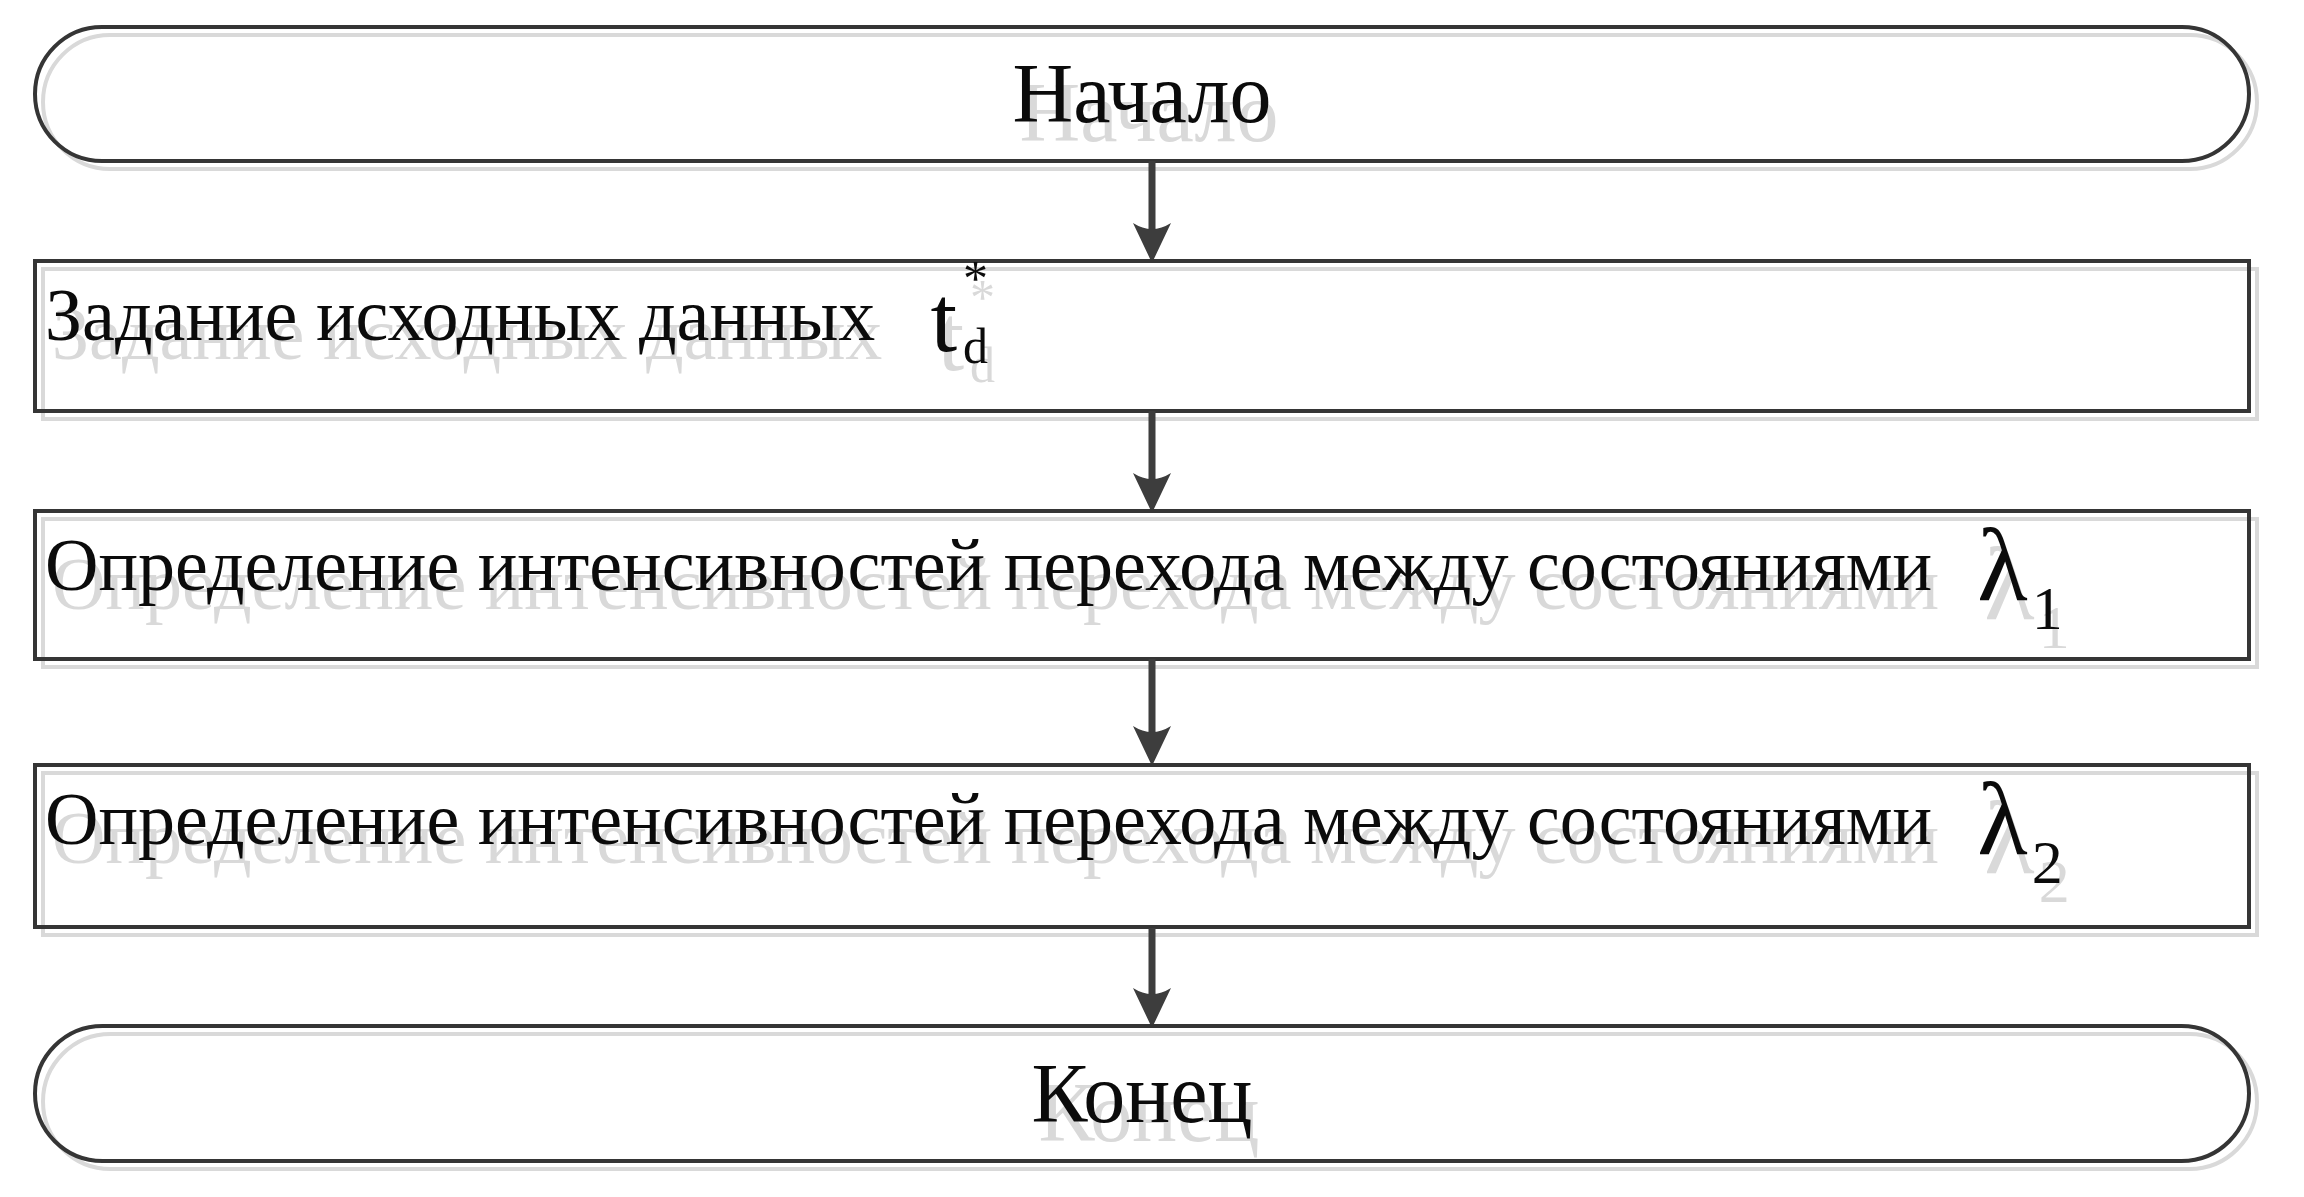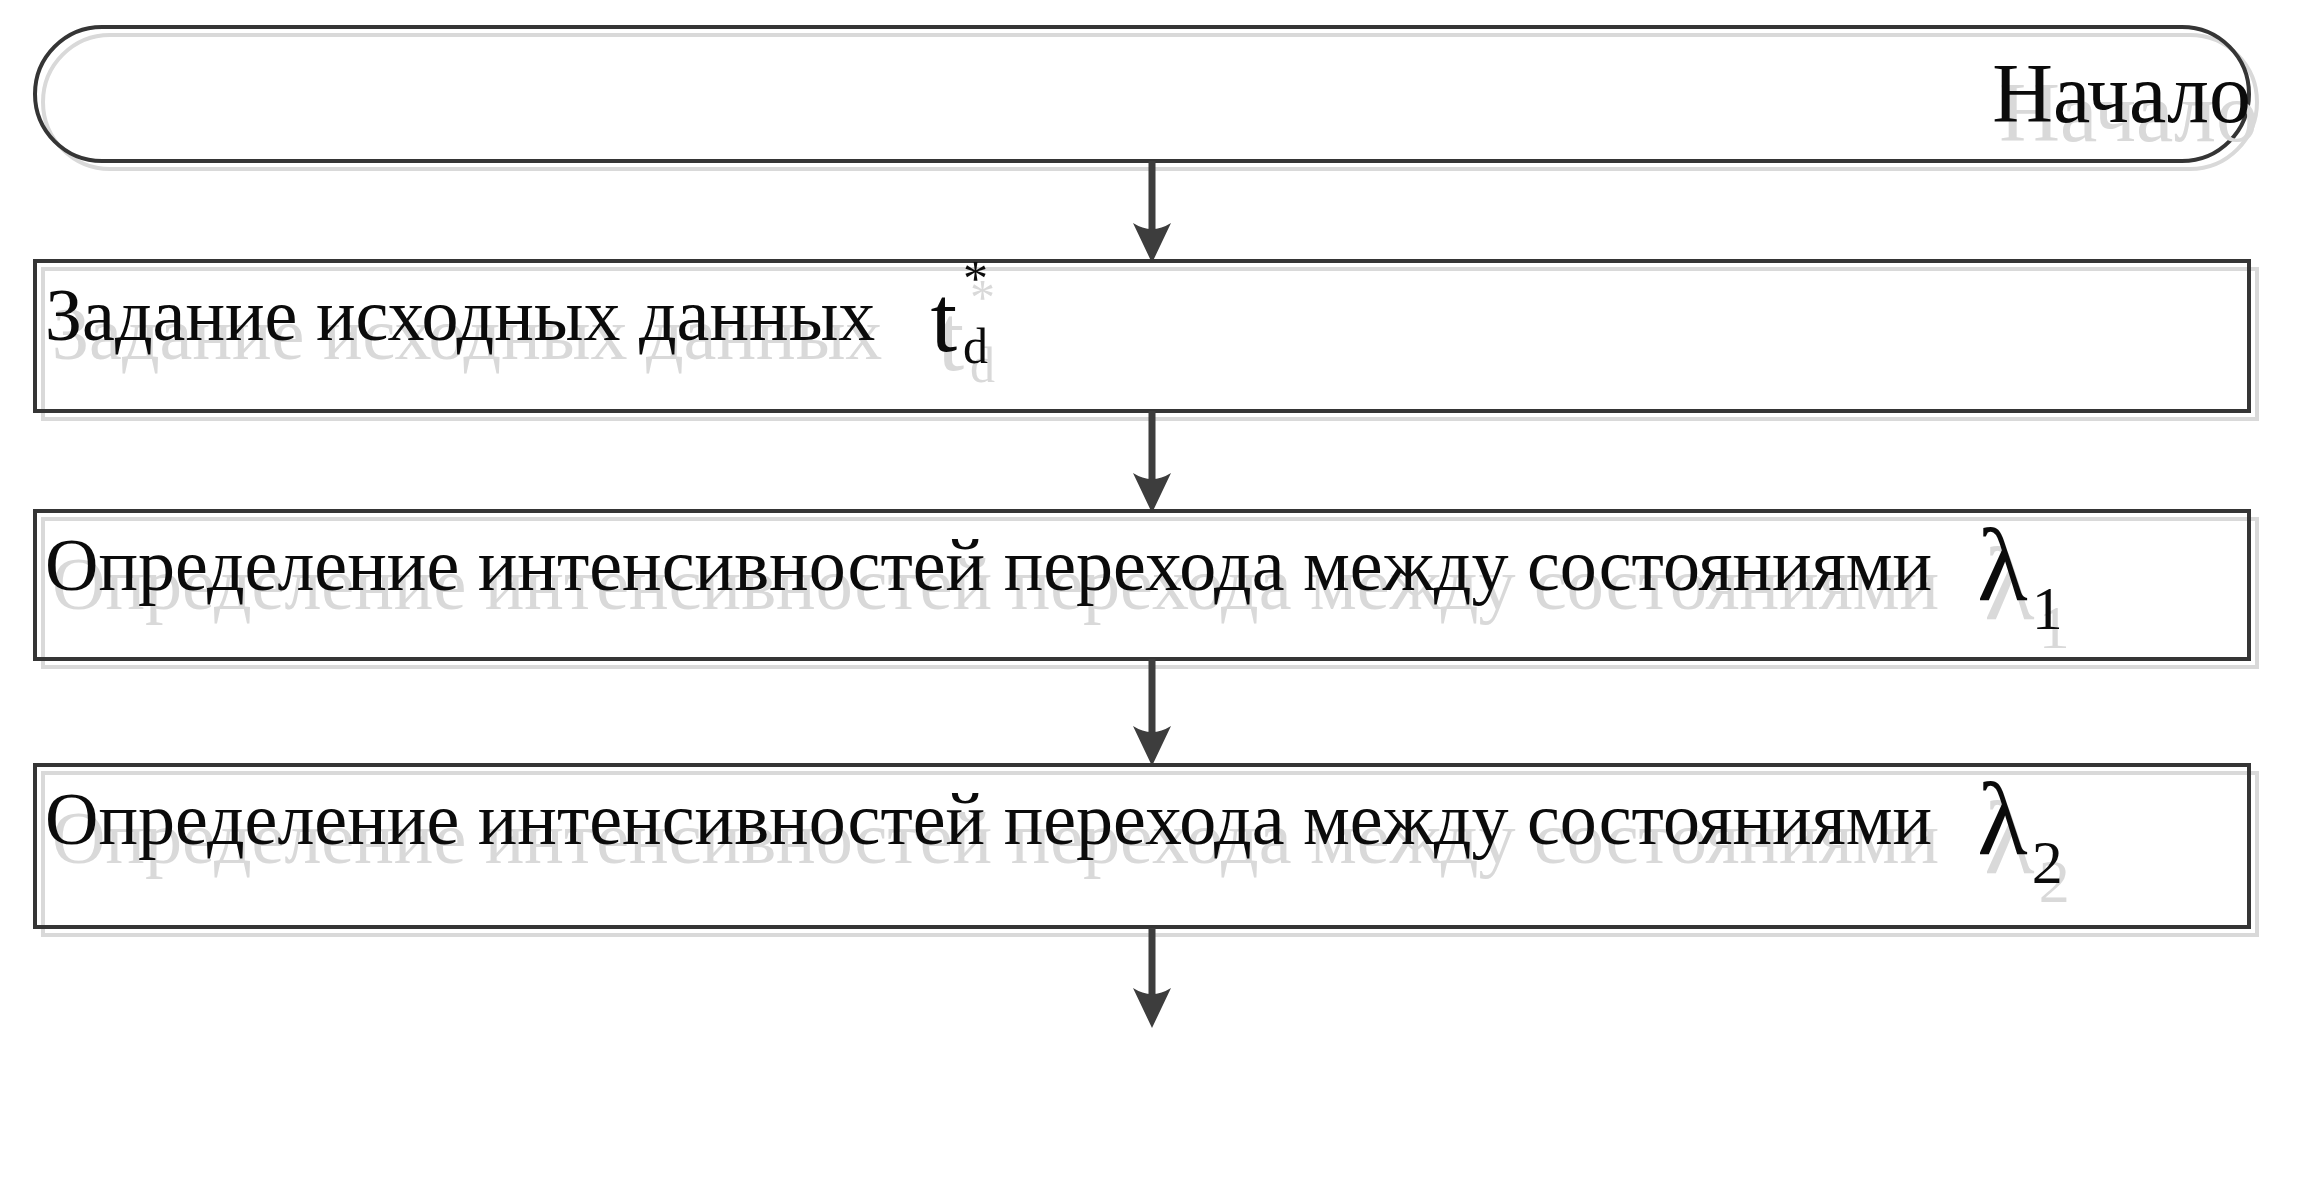--- a/index.html
+++ b/index.html
@@ -48,21 +48,21 @@
   .node .content {
     position: relative;
     z-index: 2;
     width: 100%;
     height: 100%;
     white-space: nowrap;
   }
   .terminator .content {
     display: flex;
     align-items: center;
-    justify-content: flex-end;
+    justify-content: center;
     font-size: 84px;
     line-height: 1;
   }
   .process .content {
     display: block;
     padding: 16px 11px 0 12px;
     box-sizing: border-box;
     font-size: 74px;
     line-height: 1.1;
   }
@@ -190,14 +190,21 @@
     </div>
   </div>
 
   <div class="connector" style="top:928px;height:100px;">
     <svg width="48" height="100" viewBox="0 0 48 100">
       <rect x="20.5" y="0" width="7" height="70" fill="#3d3d3d"></rect>
       <path d="M5,60 Q24,72 43,60 L24,100 Z" fill="#3d3d3d"></path>
     </svg>
   </div>
 
+  <div class="node terminator" style="top:1024px;height:139px;">
+    <div class="shadow-outline"></div>
+    <div class="main-outline"></div>
+    <div class="content">
+      <span class="txt">Конец</span>
+    </div>
+  </div>
 
 </div>
 
 </body></html>

